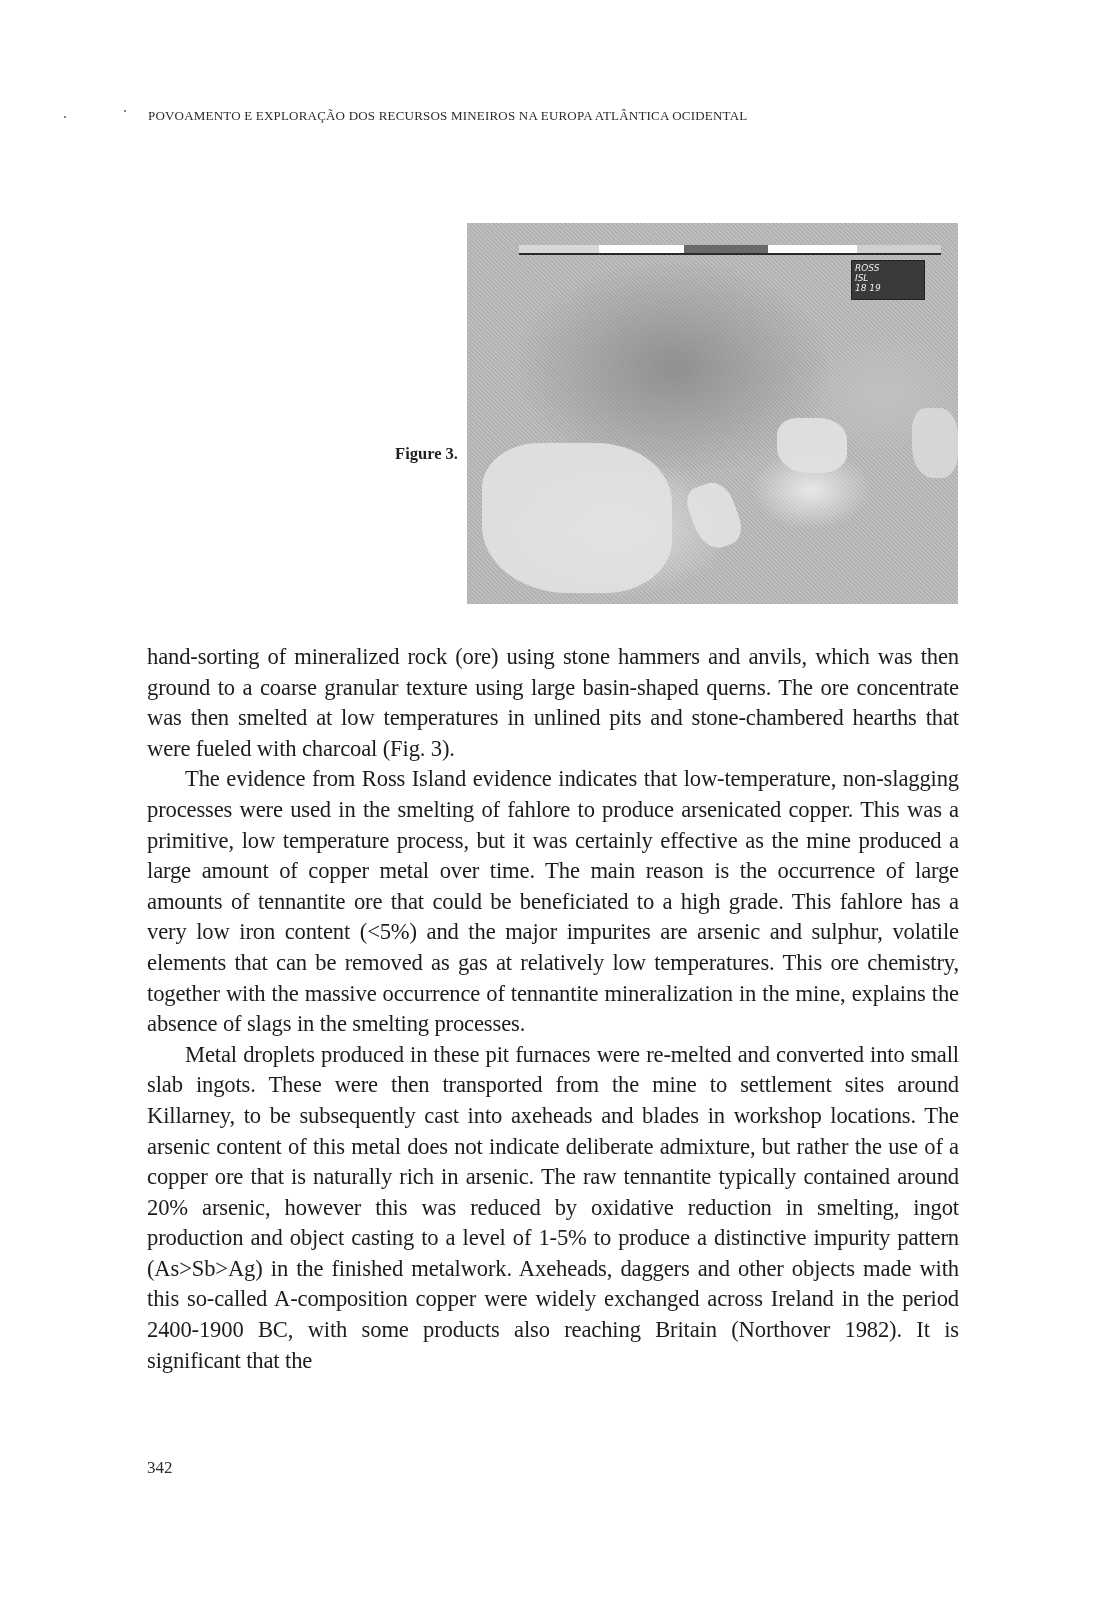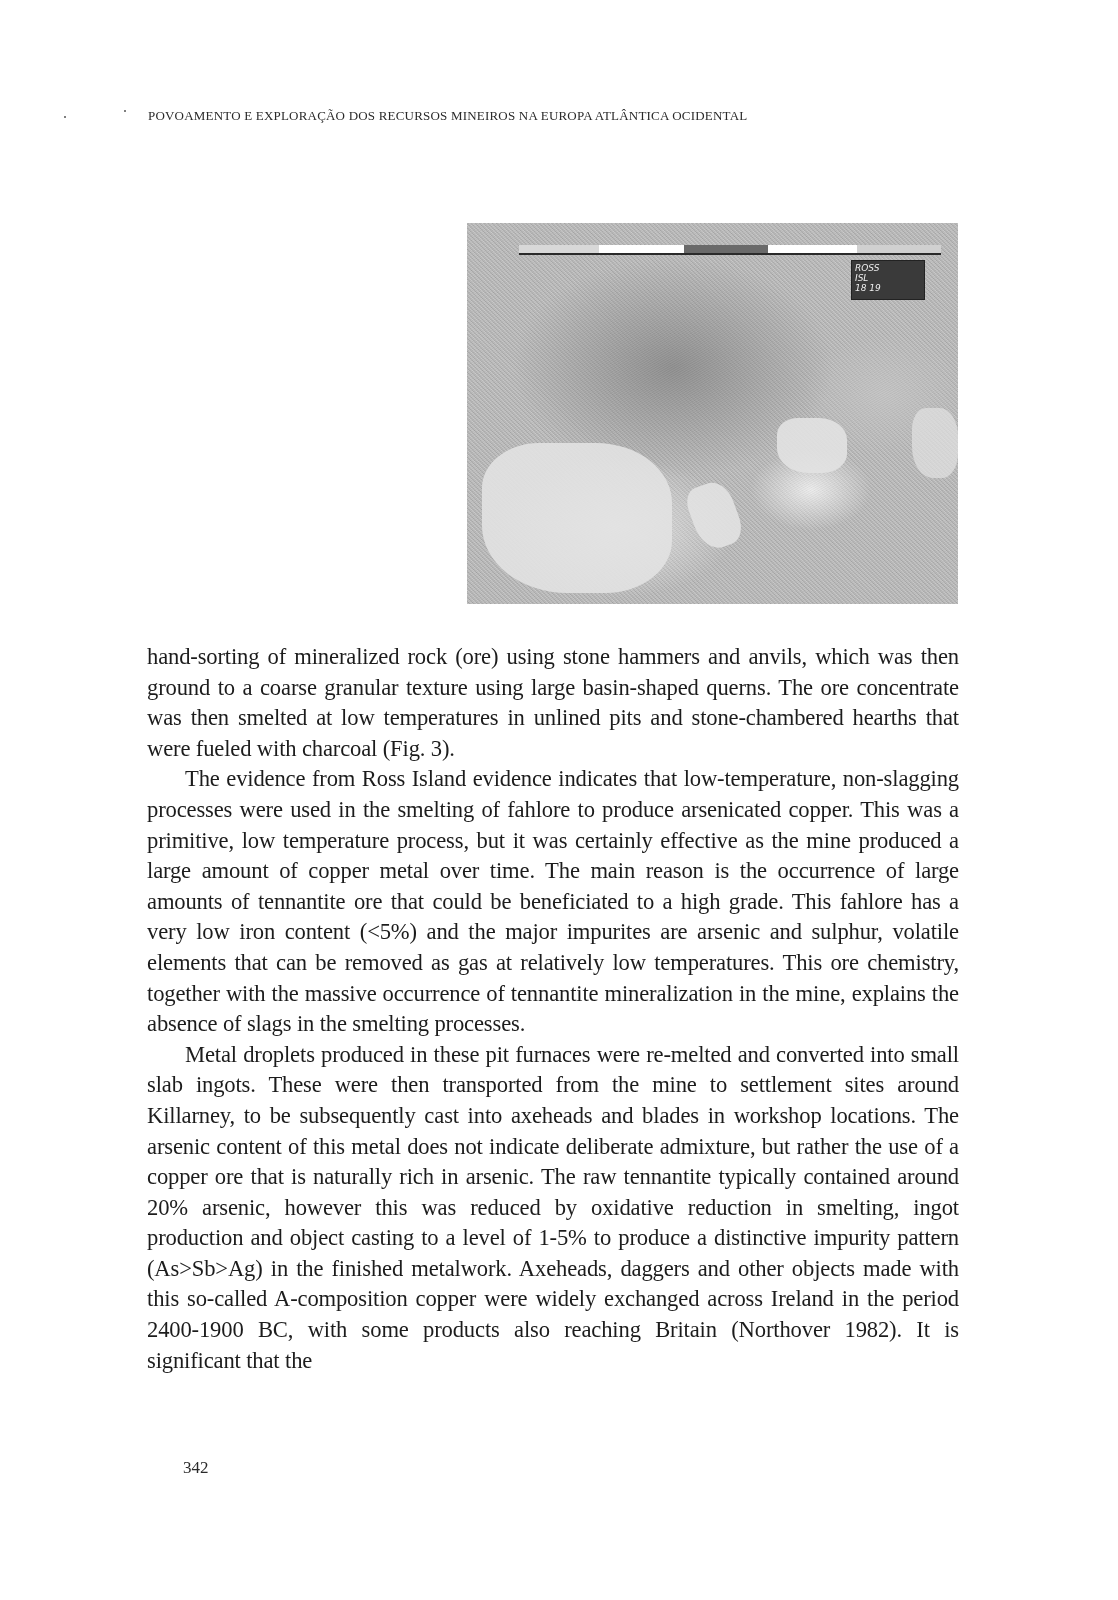--- a/index.html
+++ b/index.html
@@ -47,32 +47,33 @@
   .photo-label span { display: block; }
   .stone { position: absolute; background: #e2e2e2; border-radius: 30% 40% 35% 45%; opacity: 0.9; }
   .body-text {
     position: absolute; left: 147px; top: 642px; width: 812px;
     font-size: 22.6px; line-height: 30.6px; text-align: justify; color: #1c1c1c;
     letter-spacing: -0.15px;
   }
   .body-text p { margin: 0; text-indent: 38px; }
   .body-text p.first { text-indent: 0; }
   .page-number {
-    position: absolute; left: 147px; top: 1458px; font-size: 17px; color: #2a2a2a; margin-left: 36px;
+    position: absolute; left: 147px; top: 1458px; font-size: 17px; color: #2a2a2a;
   }
 </style>
 </head>
 <body>
 
 <span class="speck" style="left:64px; top:116px;"></span>
 <span class="speck" style="left:124px; top:110px;"></span>
 
 <div class="running-head">POVOAMENTO E EXPLORAÇÃO DOS RECURSOS MINEIROS NA EUROPA ATLÂNTICA OCIDENTAL</div>
 
 <div class="figure-caption">
+  <span class="fig-label">Figure 3.</span>
 </div>
 
 <div class="figure-photo" title="Excavation photo of copper smelting furnace with scale bar and site label board">
   <div class="noise"></div>
   <div class="scale-bar"></div>
   <div class="stone" style="left:15px; top:220px; width:190px; height:150px;"></div>
   <div class="stone" style="left:310px; top:195px; width:70px; height:55px;"></div>
   <div class="stone" style="left:225px; top:260px; width:45px; height:65px; transform:rotate(-20deg);"></div>
   <div class="stone" style="left:445px; top:185px; width:46px; height:70px; opacity:0.7;"></div>
   <div class="photo-label">

